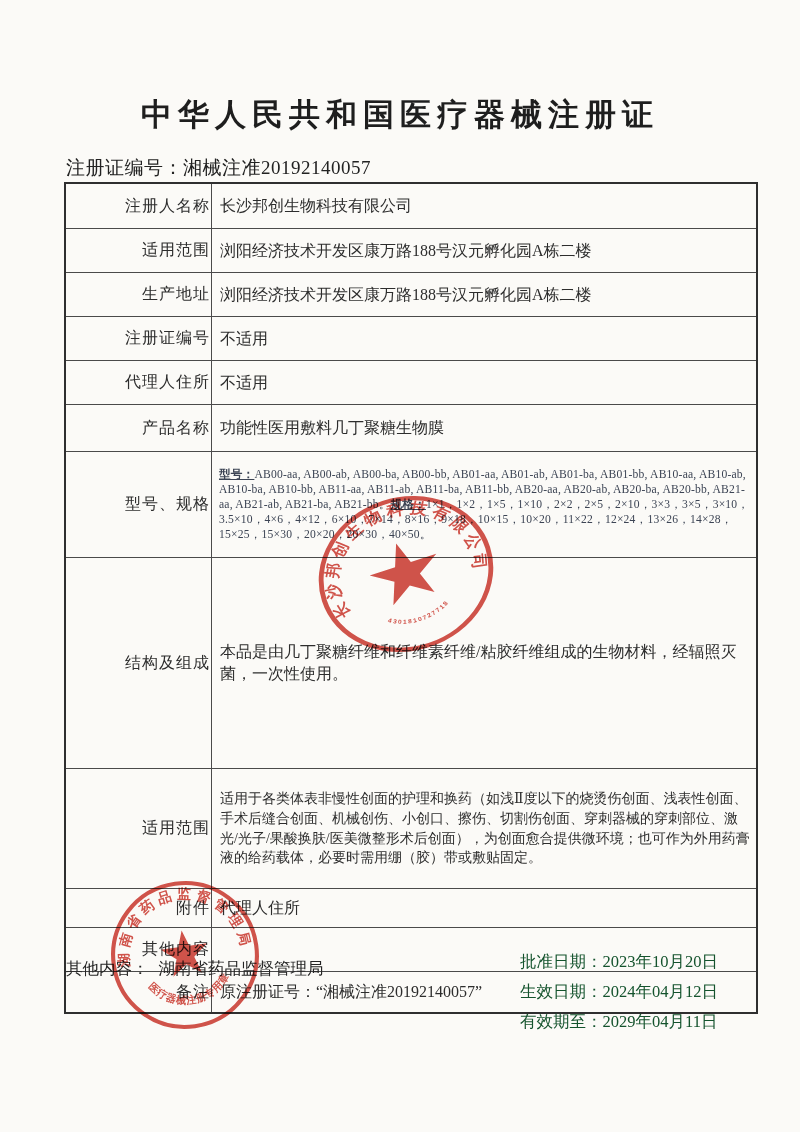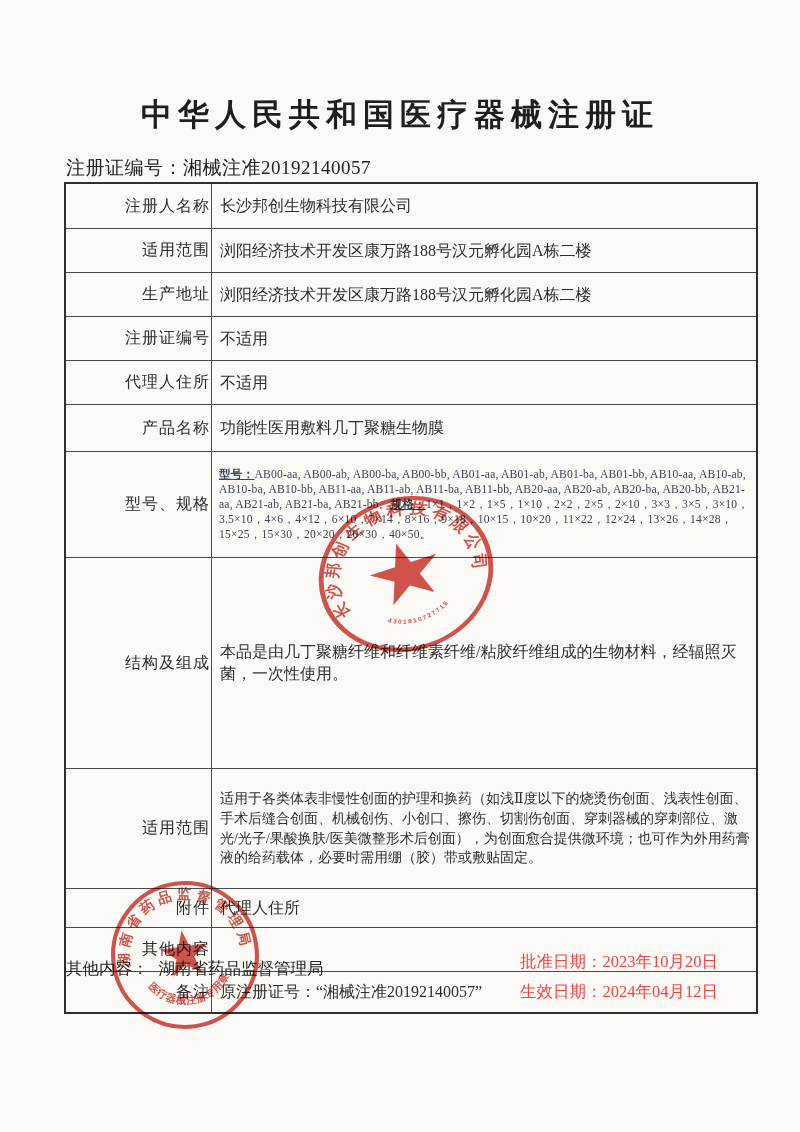--- a/index.html
+++ b/index.html
@@ -51,21 +51,21 @@
     font-size:11.6px;line-height:1.3;letter-spacing:.2px;
     color:#3c4454;padding:4px 3px 4px 7px;
   }
   .b{font-weight:bold;text-decoration:underline;}
   td.val.scope{font-size:14px;line-height:1.42;}
   .footer-left{
     position:absolute;top:958px;left:66px;font-size:16.5px;color:#242424;
   }
   .footer-left .gap{display:inline-block;width:10px;}
   .dates{
-    position:absolute;top:951px;left:520px;font-size:16.5px;color:#ef4444;
+    position:absolute;top:951px;left:520px;font-size:16.5px;color:#14532d;
   }
   .dates div{margin-bottom:8px;white-space:nowrap;}
   .stamp{
     position:absolute;
     mix-blend-mode:multiply;
     opacity:.92;
     pointer-events:none;
   }
   .stamp text{
     font-family:"Liberation Sans","DejaVu Sans",sans-serif;
@@ -134,20 +134,21 @@
       <td class="val">原注册证号：“湘械注准20192140057”</td>
     </tr>
   </tbody>
     </table>
 
   <div class="footer-left"><span>其他内容：</span><span class="gap"></span><span>湖南省药品监督管理局</span></div>
 
   <div class="dates">
     <div><span>批准日期：</span><span>2023年10月20日</span></div>
     <div><span>生效日期：</span><span>2024年04月12日</span></div>
+    <div><span>有效期至：</span><span>2029年04月11日</span></div>
   </div>
 
   <svg id="companySeal" class="stamp" width="184" height="160" viewBox="0 0 300 300" preserveAspectRatio="none">
     <defs>
       <path id="coTop" d="M 45.1,189.2 A 112,112 0 1 1 254.9,189.2"></path>
       <path id="coBot" d="M 81.6,211.6 A 92,92 0 0 0 218.4,211.6"></path>
     </defs>
     <circle cx="150" cy="150" r="140" fill="none" stroke="#d0453c" stroke-width="8"></circle>
     <polygon fill="#d0453c" points="150,90 163.5,131.5 207.1,131.5 171.8,157.1 185.3,198.5 150,172.9 114.7,198.5 128.2,157.1 92.9,131.5 136.5,131.5"></polygon>
     <text font-size="28" letter-spacing="8" fill="#d0453c">

